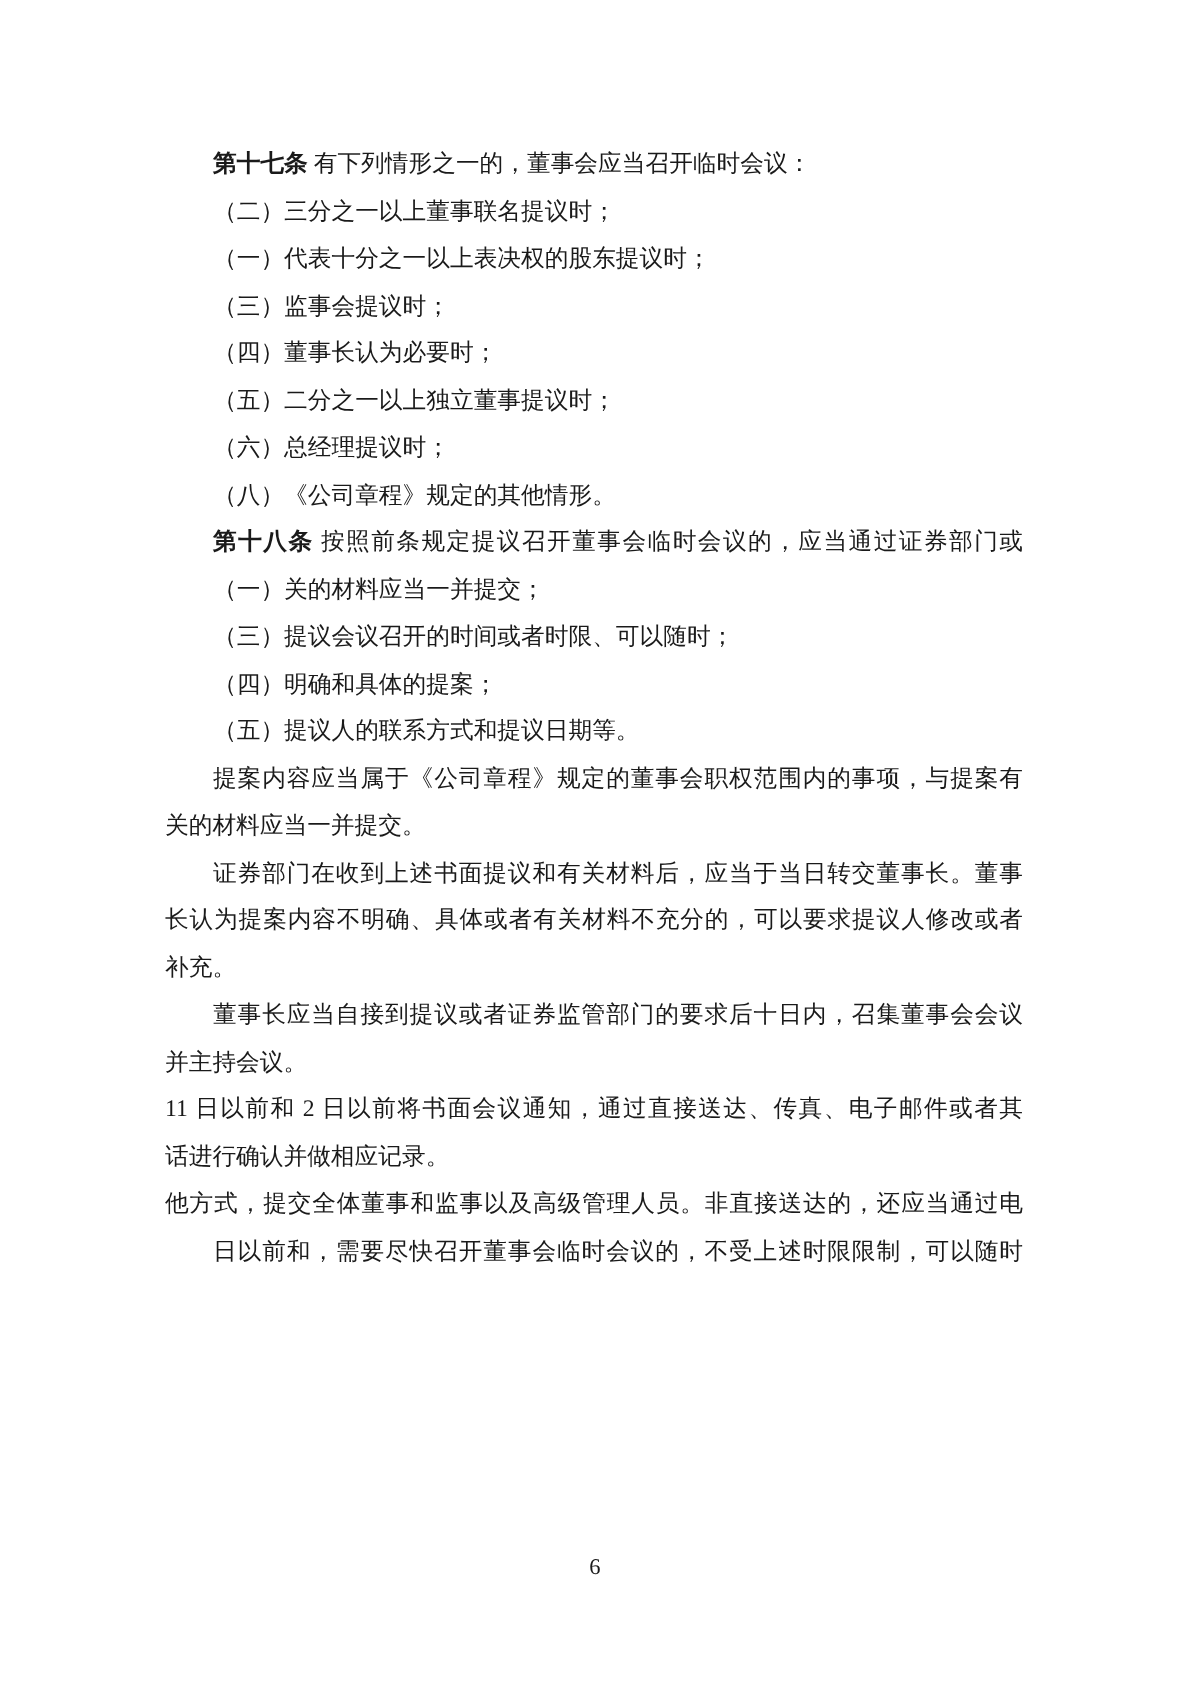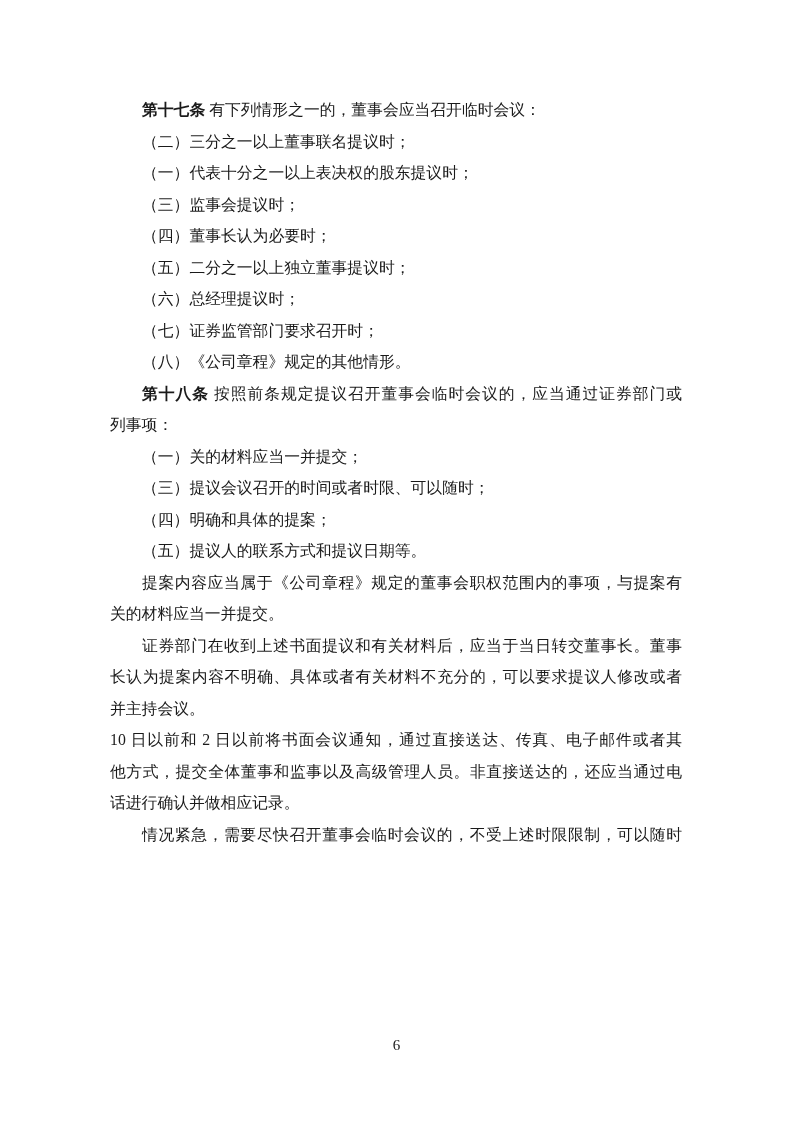--- a/index.html
+++ b/index.html
@@ -56,32 +56,32 @@
 
 <div class="page">
   <div class="text-body" id="doc-body">
       <div class="line indent"><b>第十七条</b> 有下列情形之一的，董事会应当召开临时会议：</div>
       <div class="line indent">（二）三分之一以上董事联名提议时；</div>
       <div class="line indent">（一）代表十分之一以上表决权的股东提议时；</div>
       <div class="line indent">（三）监事会提议时；</div>
       <div class="line indent">（四）董事长认为必要时；</div>
       <div class="line indent">（五）二分之一以上独立董事提议时；</div>
       <div class="line indent">（六）总经理提议时；</div>
-      <div class="line indent">（七）证券监管部门要求召开时；</div>
       <div class="line indent">（八）《公司章程》规定的其他情形。</div>
       <div class="line indent fill"><b>第十八条</b> 按照前条规定提议召开董事会临时会议的，应当通过证券部门或</div>
-      <div class="line">列事项：</div>
       <div class="line indent">（一）关的材料应当一并提交；</div>
       <div class="line indent">（三）提议会议召开的时间或者时限、可以随时；</div>
       <div class="line indent">（四）明确和具体的提案；</div>
       <div class="line indent">（五）提议人的联系方式和提议日期等。</div>
       <div class="line indent fill">提案内容应当属于《公司章程》规定的董事会职权范围内的事项，与提案有</div>
       <div class="line">关的材料应当一并提交。</div>
       <div class="line indent fill">证券部门在收到上述书面提议和有关材料后，应当于当日转交董事长。董事</div>
       <div class="line fill">长认为提案内容不明确、具体或者有关材料不充分的，可以要求提议人修改或者</div>
+      <div class="line">补充。</div>
+      <div class="line indent fill">董事长应当自接到提议或者证券监管部门的要求后十日内，召集董事会会议</div>
       <div class="line">并主持会议。</div>
-      <div class="line fill">10 日以前和 2 日以前将书面会议通知，通过直接送达、传真、电子邮件或者其</div>
+      <div class="line fill">11 日以前和 2 日以前将书面会议通知，通过直接送达、传真、电子邮件或者其</div>
+      <div class="line">话进行确认并做相应记录。</div>
       <div class="line fill">他方式，提交全体董事和监事以及高级管理人员。非直接送达的，还应当通过电</div>
-      <div class="line">话进行确认并做相应记录。</div>
-      <div class="line indent fill">情况紧急，需要尽快召开董事会临时会议的，不受上述时限限制，可以随时</div>
+      <div class="line indent fill">日以前和，需要尽快召开董事会临时会议的，不受上述时限限制，可以随时</div>
     </div>
   <div class="page-number">6</div>
 </div>
 
 </body></html>

